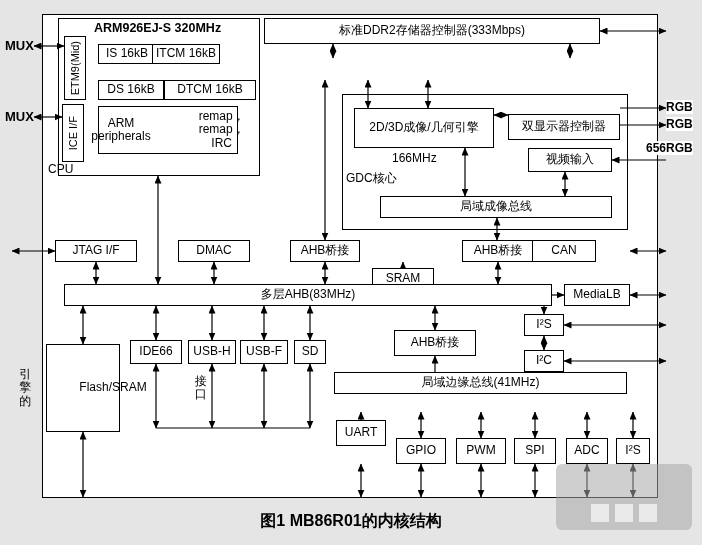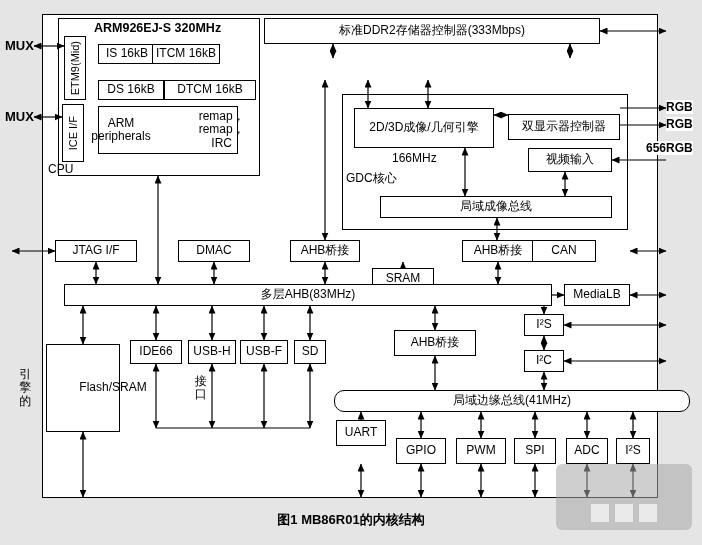--- a/index.html
+++ b/index.html
@@ -22,21 +22,21 @@
   .col { flex-direction:row;gap:48px; }
   .lbl { position:absolute; z-index:4; font-size:12px; white-space:nowrap; }
   .bold { font-weight:700; }
   .vbox span { transform:rotate(-90deg); white-space:nowrap; font-size:11px; }
   .arrows { position:absolute; left:0; top:0; z-index:2; }
   .arrows line { stroke:#000; stroke-width:1.2;
                  marker-start:url(#ar); marker-end:url(#ar); }
   .arrows line.a1e { marker-start:none; }
   .arrows line.plain { marker-start:none; marker-end:none; }
   .caption { position:absolute; left:0; top:511px; width:702px; text-align:center;
-             font-size:13px; font-weight:700; z-index:4; }
+             font-size:16px; font-weight:700; z-index:4; }
   .watermark {
     position:absolute; left:556px; top:464px; width:136px; height:66px;
     background:rgba(168,168,168,.55); border-radius:6px; z-index:6;
     display:flex; align-items:flex-end; justify-content:center; gap:6px;
     padding-bottom:8px;
   }
   .watermark i { display:block; width:18px; height:18px; background:rgba(255,255,255,.65); }
 </style>
 </head>
 <body>
@@ -159,21 +159,21 @@
     <span>Flash/SRAM</span>
     <span>接口</span>
   </div>
   <div class="box" style="left:130px;top:340px;width:52px;height:24px;">IDE66</div>
   <div class="box" style="left:188px;top:340px;width:48px;height:24px;">USB-H</div>
   <div class="box" style="left:240px;top:340px;width:48px;height:24px;">USB-F</div>
   <div class="box" style="left:294px;top:340px;width:32px;height:24px;">SD</div>
   <div class="box" style="left:394px;top:330px;width:82px;height:26px;">AHB桥接</div>
   <div class="box" style="left:524px;top:314px;width:40px;height:22px;">I²S</div>
   <div class="box" style="left:524px;top:350px;width:40px;height:22px;">I²C</div>
-  <div class="box" style="left:334px;top:390px;width:356px;height:22px;border-radius:10px;">局域边缘总线(41MHz)</div>
+  <div class="box" style="left:334px;top:372px;width:293px;height:22px;">局域边缘总线(41MHz)</div>
 
   <div class="box" style="left:336px;top:420px;width:50px;height:26px;">UART</div>
   <div class="box" style="left:396px;top:438px;width:50px;height:26px;">GPIO</div>
   <div class="box" style="left:456px;top:438px;width:50px;height:26px;">PWM</div>
   <div class="box" style="left:514px;top:438px;width:42px;height:26px;">SPI</div>
   <div class="box" style="left:566px;top:438px;width:42px;height:26px;">ADC</div>
   <div class="box" style="left:616px;top:438px;width:34px;height:26px;">I²S</div>
 
   <div class="caption">图1 MB86R01的内核结构</div>
   <div class="watermark">

